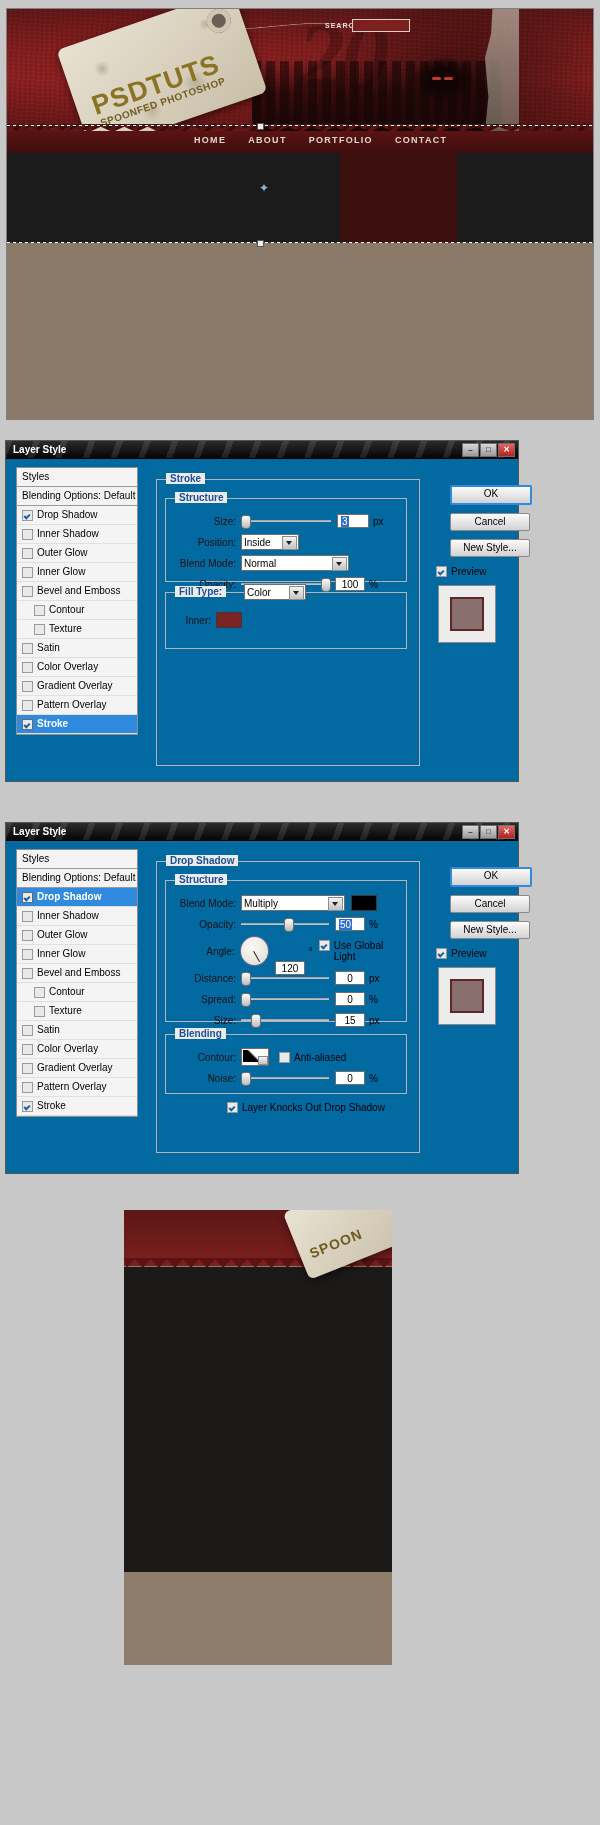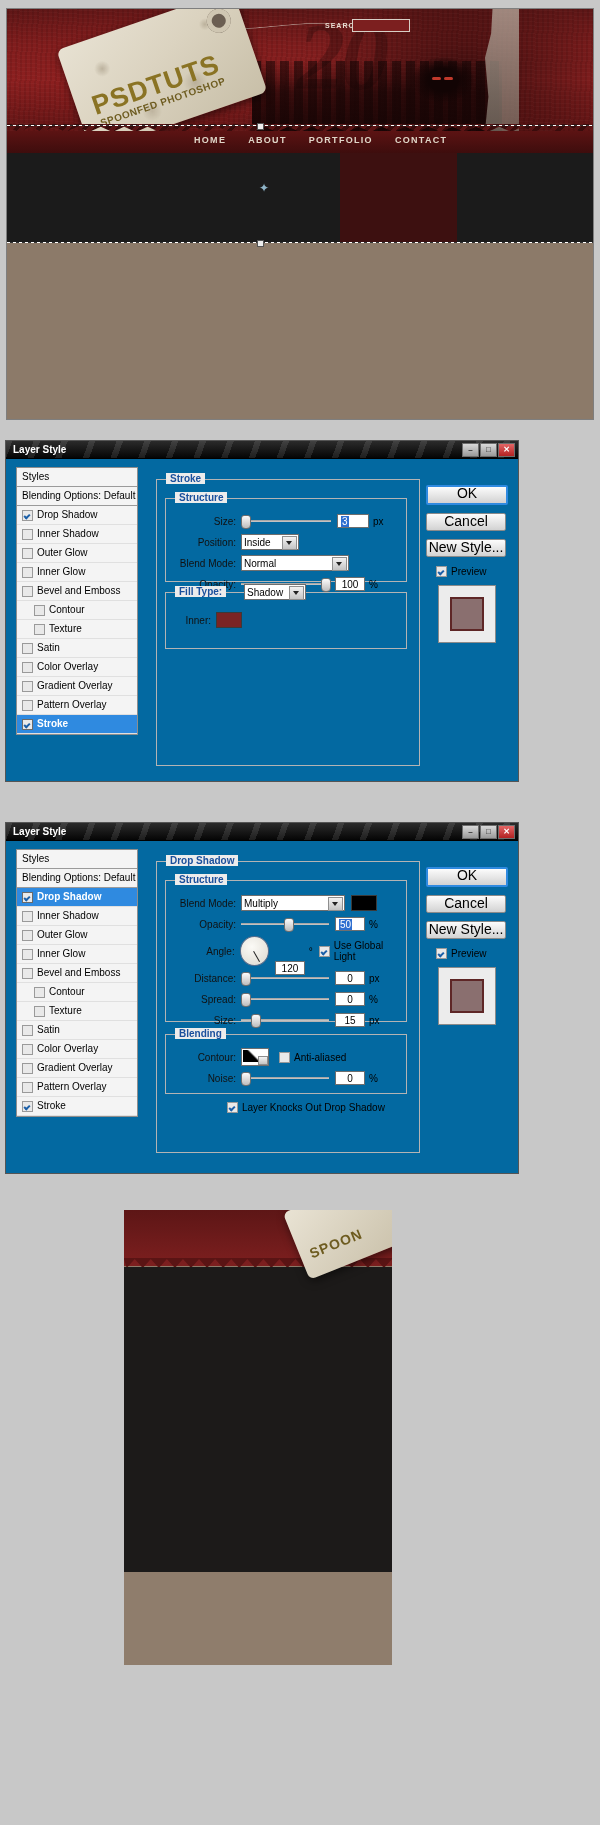--- a/index.html
+++ b/index.html
@@ -213,23 +213,24 @@
     position:absolute;left:0;top:6px;width:100%;height:2px;
     background:linear-gradient(180deg,#9a9a9a,#cfcfcf);
   }
   .slider .knob{
     position:absolute;top:1px;width:8px;height:12px;border-radius:3px 3px 4px 4px;
     background:linear-gradient(180deg,#fbfbfb,#bdbdbd);border:1px solid #6f6f6f;
   }
   .swatch{border:1px solid #3a3a3a;height:14px;}
   .unit{font-size:10px;padding-left:4px;}
   .btn{
-    width:78px;height:16px;font-size:14px;line-height:15px;text-align:center;
+    width:78px;height:16px;font-size:10px;line-height:15px;text-align:center;
     background:linear-gradient(180deg,#fcfcfc,#d2d2d2);border:1px solid #8a8a8a;
     border-radius:2px;
+    margin-left:24px;
   }
   .btn.primary{border:2px solid #2f8ae0;height:16px;line-height:13px;}
   .prev-box{
     width:56px;height:56px;border:1px solid #8a8a8a;background:#ececec;
     display:flex;align-items:center;justify-content:center;
   }
   .prev-inner{width:30px;height:30px;border:2px solid #5e2626;background:#8a6f6f;}
   .angle-dial{
     width:28px;height:28px;border-radius:50%;border:1px solid #5a6f8e;
     background:radial-gradient(circle at 40% 35%, #fbfaf6, #ddd9cf);position:relative;
@@ -242,21 +243,21 @@
     width:26px;height:16px;border:1px solid #6e6e6e;background:#fff;position:relative;
   }
   .contour-box .curve{
     position:absolute;left:1px;top:1px;width:22px;height:12px;
     background:linear-gradient(45deg,#000 0%, #000 46%, #fff 54%, #fff 100%);
   }
   .contour-box .arrow{
     position:absolute;right:0;bottom:0;width:8px;height:7px;
     background:linear-gradient(180deg,#f2f2f2,#c4c4c4);border:1px solid #8e8e8e;
   }
-  .chk-lbl{display:flex;align-items:center;gap:4px;font-size:10px;}
+  .chk-lbl{display:flex;align-items:flex-start;gap:4px;font-size:10px;}
 
   
   .bottom{position:absolute;left:0;top:1180px;width:600px;height:645px;background:#c8c8c8;}
   .bimg{position:absolute;left:124px;top:30px;width:268px;height:455px;overflow:hidden;background:#8c7a69;}
   .bimg .top-red{
     position:absolute;left:0;top:0;width:268px;height:56px;
     background:linear-gradient(180deg,#5d1616,#7d1f1f);
   }
   .bimg .zig{
     position:absolute;left:0;top:48px;width:268px;height:10px;
@@ -443,21 +444,21 @@
             </div>
             <div class="txtbox" style="width:30px;margin-left:6px;text-align:center;">100</div>
             <div class="unit">%</div>
           </div>
         </div>
 
         <div class="grp" style="left:8px;top:112px;width:240px;height:55px;">
           <div class="lbl">Fill Type:</div>
           <div style="position:absolute;left:78px;top:-9px;">
             <div class="combo" style="width:62px;">
-              <span>Shadow</span>
+              <span>Color</span>
               <span class="arrow"></span>
             </div>
           </div>
           <div class="fld-row" style="margin-top:18px;">
             <div class="fld-lbl" style="width:45px;">Inner:</div>
             <div class="swatch" style="width:24px;background:#7a2424;"></div>
           </div>
         </div>
       </div>
 

